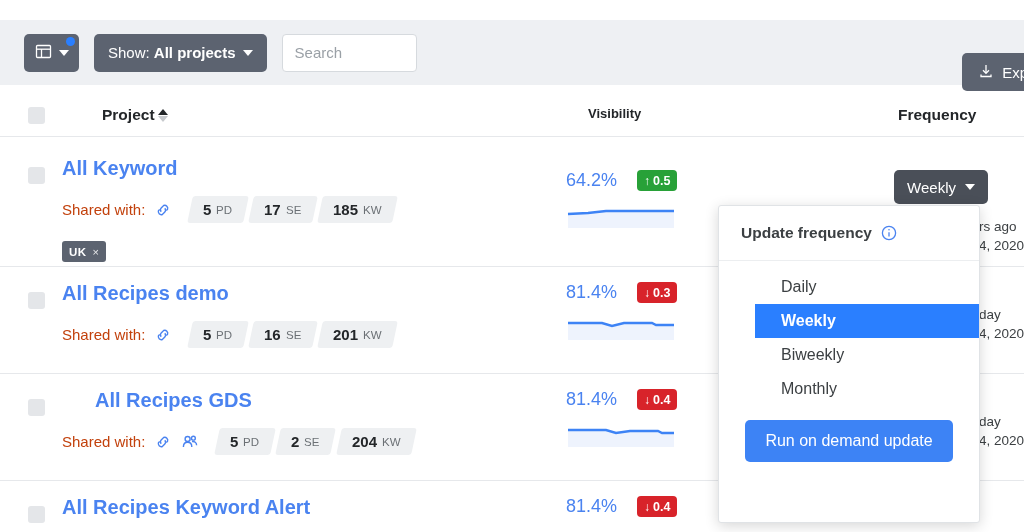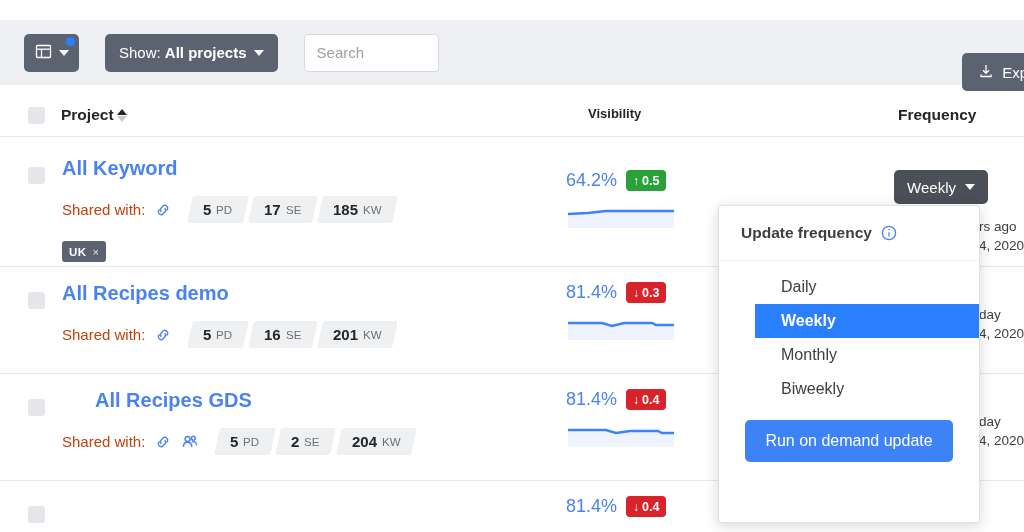--- a/index.html
+++ b/index.html
@@ -10,21 +10,21 @@
     overflow: hidden;
   }
   #app { position: relative; width: 1024px; height: 532px; background:#fff; }
 
   
   .toolbar {
     position: absolute; left:0; top:20px; width:1024px; height:65px;
     background:#eef0f3;
     display:flex; align-items:center;
   }
-  .tb-inner { display:flex; align-items:flex-end; gap:26px; padding-left:24px; }
+  .tb-inner { display:flex; align-items:flex-end; gap:15px; padding-left:24px; }
 
   .btn-dark {
     background:#5c6370; color:#fff; border:none; border-radius:5px;
     height:38px; display:flex; align-items:center; gap:7px;
     padding:0 14px; font-size:15px; cursor:pointer;
     font-family:"Liberation Sans", sans-serif;
   }
   .btn-icon-only { width:55px; padding:0; justify-content:center; position:relative; }
   .notif-dot {
     position:absolute; right:4px; top:3px; width:9px; height:9px;
@@ -96,21 +96,21 @@
 
   .tag-uk {
     position:absolute; left:62px; background:#5c6370; color:#fff;
     border-radius:3px; height:21px; display:inline-flex; align-items:center;
     gap:6px; padding:0 7px; font-size:11.5px; font-weight:bold; letter-spacing:.4px;
   }
   .tag-x { font-size:11px; font-weight:normal; cursor:pointer; opacity:.85; }
 
   
   .vis { position:absolute; left:566px; }
-  .vis-top { display:flex; align-items:center; gap:9px; }
+  .vis-top { display:flex; align-items:center; gap:20px; }
   .vis-pct { font-size:18px; color:#4a83f0; }
   .badge {
     border-radius:4px; color:#fff; font-size:12.5px; font-weight:bold;
     height:21px; display:inline-flex; align-items:center; gap:3px; padding:0 7px;
   }
   .badge.up { background:#28a138; }
   .badge.down { background:#d8232a; }
   .badge .arw { font-size:12px; font-weight:normal; }
   .spark { margin-top:11px; width:110px; height:26px; display:block; }
 
@@ -183,21 +183,21 @@
           <polyline points="3,11.5 3,13.5 13,13.5 13,11.5"></polyline>
         </svg>
       </span>
       <span>Exp</span>
     </button>
   </div>
 
   <div class="thead">
     <div class="th-project">
       <span class="chk"></span>
-      <span style="display:flex;align-items:center;">
+      <span style="display:flex;align-items:center;margin-left:41px;">
         <span class="th-label">Project</span>
         <span class="sorter">
           <span class="tri-up"></span>
             <span class="tri-dn"></span>
         </span>
       </span>
     </div>
   </div>
   <div class="th-visibility">Visibility</div>
   <div class="th-frequency">Frequency</div>
@@ -354,20 +354,21 @@
     </div>
 
     <div class="freq-text" style="top:38px;">
       <div>day</div>
       <div>4, 2020</div>
     </div>
   </div>
 
   <div class="row" style="top:481px;height:51px;border-bottom:none;">
     <span class="chk row-chk" style="top:25px;"></span>
+    <div class="proj-name" style="top:15px;">All Recipes Keyword Alert</div>
 
     <div class="vis" style="top:15px;">
       <div class="vis-top">
         <span class="vis-pct">81.4%</span>
         <span class="badge down">
           <span class="arw">↓</span>
           <span>0.4</span>
         </span>
       </div>
       <svg class="spark" viewBox="0 0 110 26" preserveAspectRatio="none">
@@ -384,21 +385,21 @@
         <svg width="16" height="16" viewBox="0 0 16 16" fill="none" stroke="#4a83f0" stroke-width="1.3">
           <circle cx="8" cy="8" r="6.6"></circle>
           <line x1="8" y1="7.2" x2="8" y2="11.4"></line>
           <circle cx="8" cy="4.8" r="0.8" fill="#4a83f0" stroke="none"></circle>
         </svg>
       </span>
     </div>
     <div style="padding-top:9px;padding-left:36px;">
       <div class="dd-item">Daily</div>
       <div class="dd-item sel">Weekly</div>
+      <div class="dd-item">Biweekly</div>
       <div class="dd-item">Monthly</div>
-      <div class="dd-item">Biweekly</div>
     </div>
     <div class="dd-foot">
       <button class="run-btn">Run on demand update</button>
     </div>
   </div>
 
 </div>
 
 </body></html>

